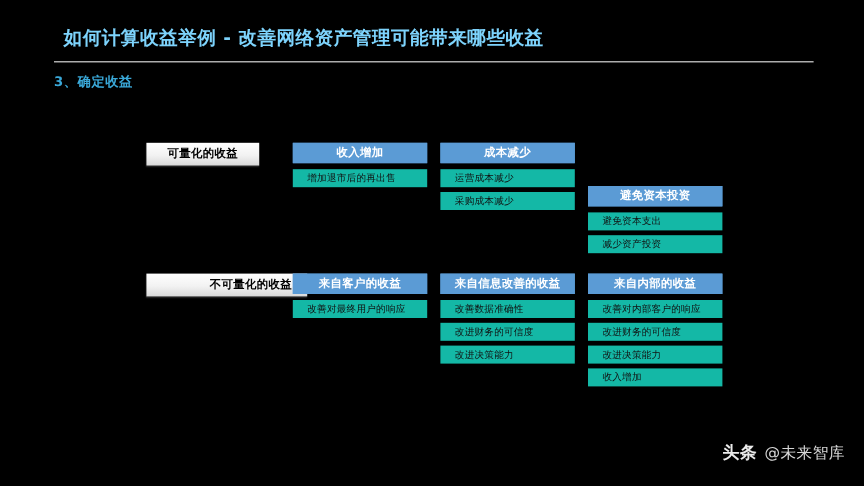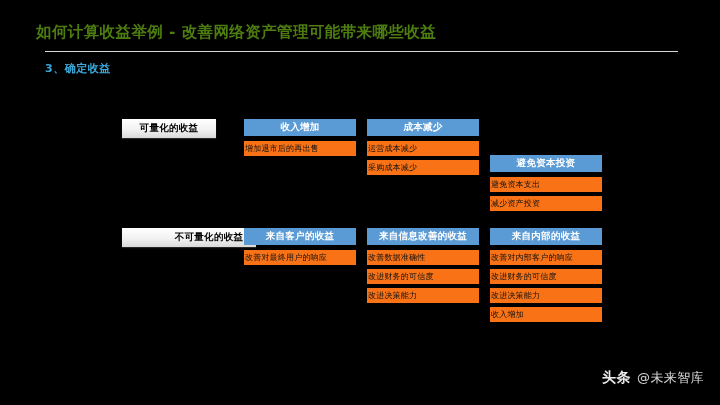--- a/index.html
+++ b/index.html
@@ -17,26 +17,26 @@
   }
   .slide {
     position: absolute;
     inset: 0;
     background: #000000;
   }
 
   
   .slide-title {
     position: absolute;
-    left: 36px;
+    left: 53px;
     top: 22px;
     font-size: 15.5px;
     font-weight: bold;
     letter-spacing: 0.4px;
-    color: #4d7c0f;
+    color: #7dd3fc;
     white-space: nowrap;
   }
   .title-rule {
     position: absolute;
     left: 45px;
     top: 51px;
     width: 633px;
     height: 1px;
     background: #d8d8d8;
   }
@@ -94,26 +94,26 @@
     box-sizing: border-box;
   }
   .col-items {
     margin-top: 5px;
     display: flex;
     flex-direction: column;
     gap: 4px;
   }
   .col-item {
     height: 15px;
-    background: #f97316;
+    background: #14b8a6;
     color: #111111;
     font-size: 8px;
     display: flex;
     align-items: center;
-    padding-left: 1px;
+    padding-left: 12px;
     box-sizing: border-box;
     letter-spacing: 0.2px;
     white-space: nowrap;
     overflow: hidden;
   }
 
   
   .watermark {
     position: absolute;
     right: 16px;

